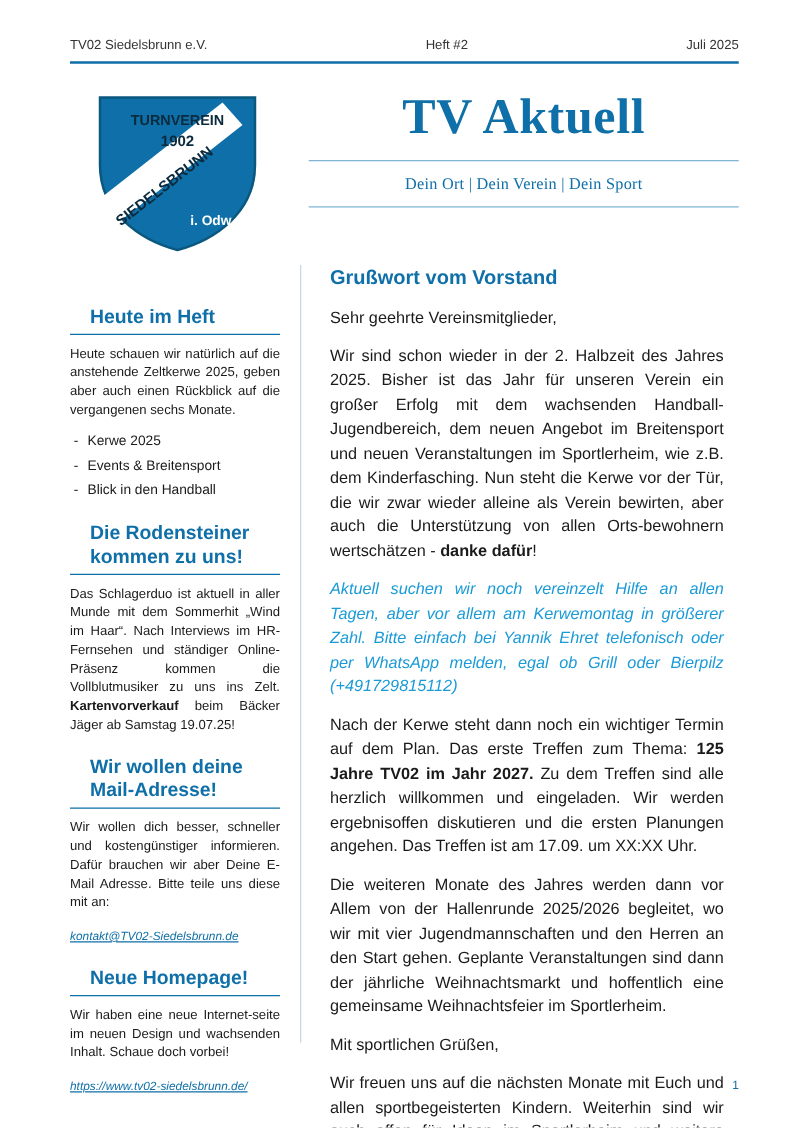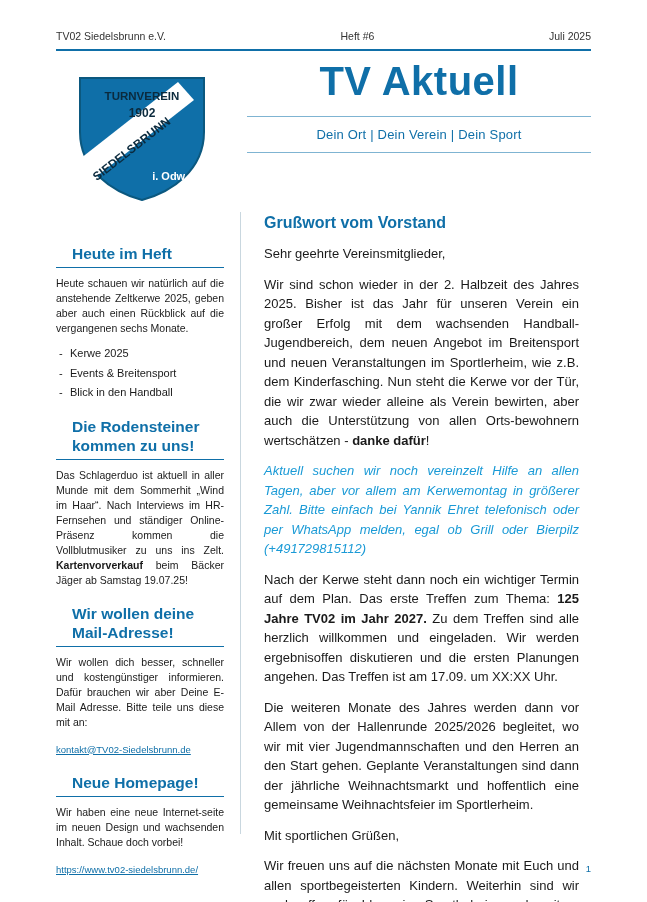--- a/index.html
+++ b/index.html
@@ -39,22 +39,23 @@
   .masthead .rule {
     margin-top: 7px;
     border-top: 2px solid #0f6fa8;
     width: 100%;
   }
 
   
   .title-zone {
     position: absolute;
     left: 247px;
-    top: 60px;
+    top: 72px;
     width: 344px;
+    font-family: Liberation Serif, serif;
   }
   .main-title {
     font-size: 40px;
     font-weight: bold;
     color: #0f6fa8;
     letter-spacing: 0.5px;
     line-height: 1.05;
     text-align: center;
   }
   .title-rule {
@@ -138,20 +139,21 @@
     left: -11px;
   }
   .block { margin-bottom: 16px; }
   .mail-link, .web-link {
     font-size: 9.5px;
     color: #0f6fa8;
     text-decoration: underline;
     word-break: break-all;
     display: inline-block;
     margin-top: 2px;
+    font-style: italic;
   }
   .bold { font-weight: bold; }
 
   
   .right-head {
     color: #0f6fa8;
     font-size: 16px;
     font-weight: bold;
     margin: 0 0 12px 0;
   }
@@ -181,21 +183,21 @@
   }
 </style>
 </head>
 <body>
 
 <div class="page">
 
   <div class="masthead">
     <div class="row">
       <span>TV02 Siedelsbrunn e.V.</span>
-      <span>Heft #6</span>
+      <span>Heft #2</span>
       <span>Juli 2025</span>
     </div>
     <div class="rule"></div>
   </div>
 
   <div class="logo-wrap">
     <svg width="160" height="135" viewBox="0 0 160 135" xmlns="http://www.w3.org/2000/svg">
       <path d="M18 8 L142 8 L142 62 C142 100 110 122 80 130 C50 122 18 100 18 62 Z" fill="#0f6fa8" stroke="#0b587f" stroke-width="2"></path>
       <path d="M12 96 L118 14 L134 30 L28 112 Z" fill="#ffffff" opacity="0.0"></path>
       <g>

